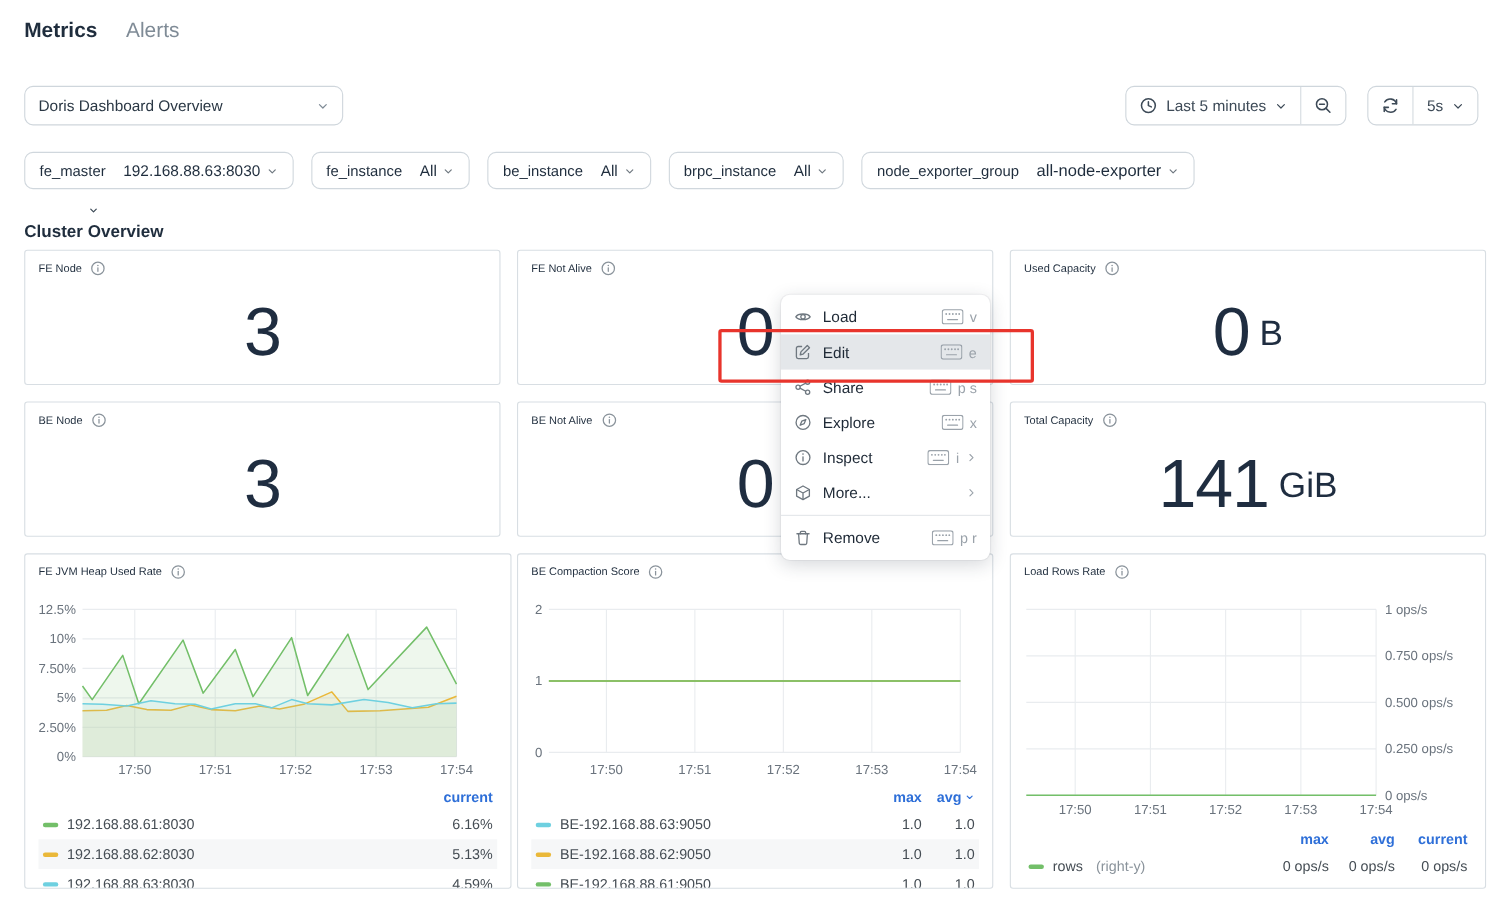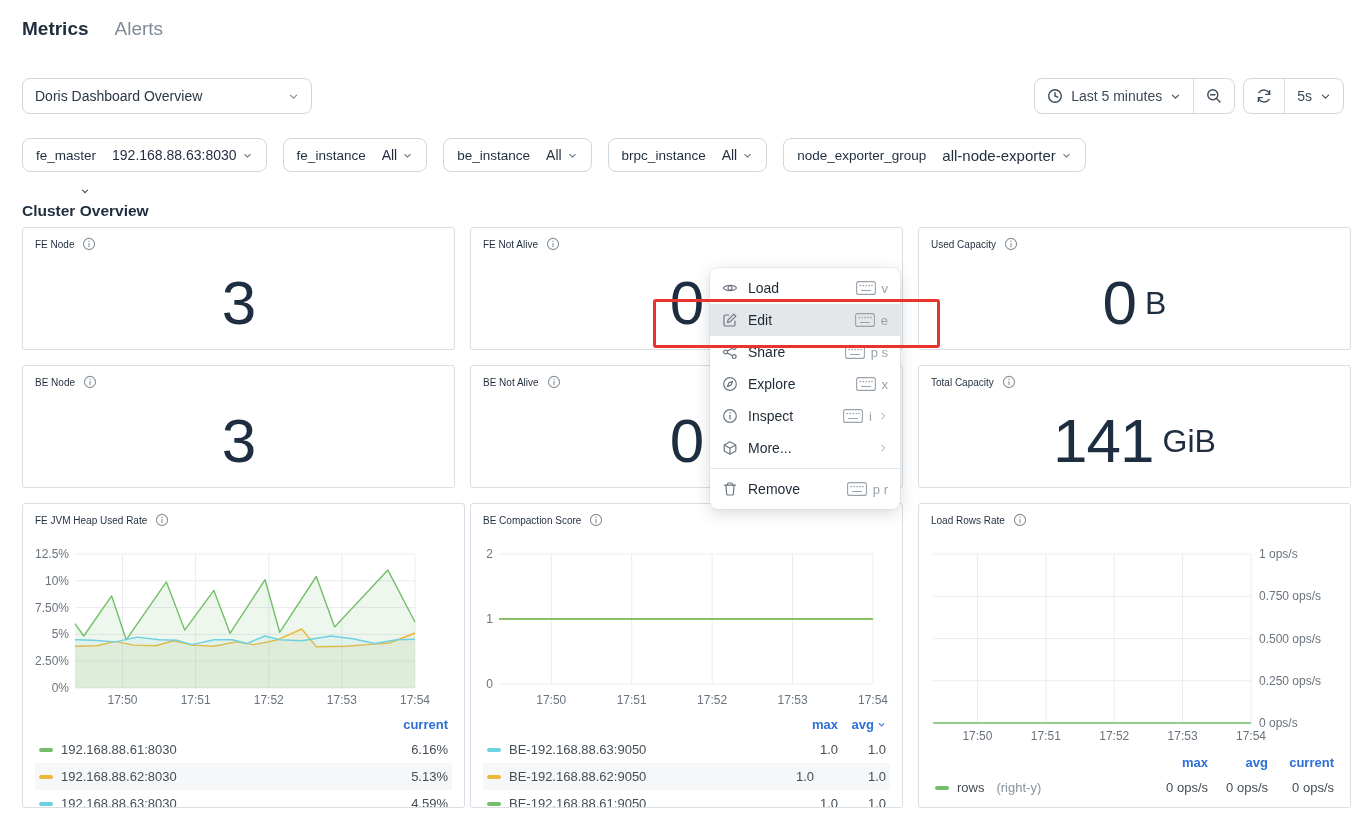--- a/index.html
+++ b/index.html
@@ -10,21 +10,21 @@
   .nav { position:absolute; left:22px; top:18px; display:flex; gap:26px; align-items:baseline; }
   .tab { font-size:19px; cursor:pointer; }
   .tab.active { font-weight:700; color:#1f2d3d; }
   .tab.inactive { color:#7f8b96; }
   
   .dash-select { position:absolute; left:22px; top:78px; width:290px; height:36px; border:1px solid #cfd6dc;
                  border-radius:8px; background:#fff; display:flex; align-items:center; padding:0 12px;
                  font-size:14px; color:#2a3744; }
   .dash-select .grow { flex:1; }
   
-  .toolbar { position:absolute; right:22px; top:78px; display:flex; gap:8px;padding-left:33px; }
+  .toolbar { position:absolute; right:22px; top:78px; display:flex; gap:19px;padding-left:33px; }
   .tb-group { display:flex; height:36px; border:1px solid #cfd6dc; border-radius:8px; background:#fff; overflow:hidden; }
   .tb-seg { display:flex; align-items:center; gap:8px; padding:0 12px; font-size:14px; color:#3d4a57; font-weight:500; cursor:pointer; }
   .tb-seg + .tb-seg { border-left:1px solid #d5dbe0; }
   .icon16 { width:16px; height:16px; display:block; }
   .chev { width:11px; height:11px; display:block; }
   
   .vars { position:absolute; left:22px; top:138px; display:flex; gap:16px; }
   .pill { height:34px; border:1px solid #d0d7dd; border-radius:8px; background:#fff; display:flex;
           align-items:center; gap:16px; padding:0 13px; cursor:pointer; }
   .pill .vname { font-size:13.5px; color:#1f2d3d; }
@@ -44,21 +44,21 @@
   .chart-box svg { overflow:visible; display:block; }
   
   .legend { position:absolute; left:12px; right:12px; font-size:13px; color:#454d54; }
   .lg-row { display:grid; align-items:center; height:27px; padding:0 4px; }
   .lg-head { display:grid; align-items:center; height:24px; padding:0 4px; }
   .lg-h { color:#2e6fd8; font-weight:700; text-align:right; font-size:13px; cursor:pointer; display:flex; justify-content:flex-end; align-items:center; gap:3px; }
   .lg-label { display:flex; align-items:center; gap:8px; min-width:0; cursor:pointer; }
   .swatch { width:14px; height:4px; border-radius:2px; flex:0 0 auto; }
   .lg-val { text-align:right; }
   .lg-suffix { color:#8a939b; margin-left:4px; }
-  .stripe { background:#f6f7f8;gap:24px; }
+  .stripe { background:#f6f7f8; }
   .cols1 { grid-template-columns:1fr 70px; }
   .cols2 { grid-template-columns:1fr 48px 48px; }
   .cols3 { grid-template-columns:1fr 70px 60px 66px; }
   
   .menu { position:absolute; left:710px; top:268px; width:190px; background:#fff; border-radius:8px;
           box-shadow:0 4px 16px rgba(31,45,61,.18), 0 0 0 1px rgba(31,45,61,.05); padding:4px 0; z-index:10; }
   .menu-item { height:32px; display:flex; align-items:center; padding:0 12px; gap:10px; font-size:14px; color:#1e2936; cursor:pointer; }
   .menu-item.hl { background:#e4e7ea; }
   .mi-label { flex:0 0 auto; }
   .mi-right { margin-left:auto; display:flex; align-items:center; gap:6px; color:#9aa2aa; font-size:13px; }

